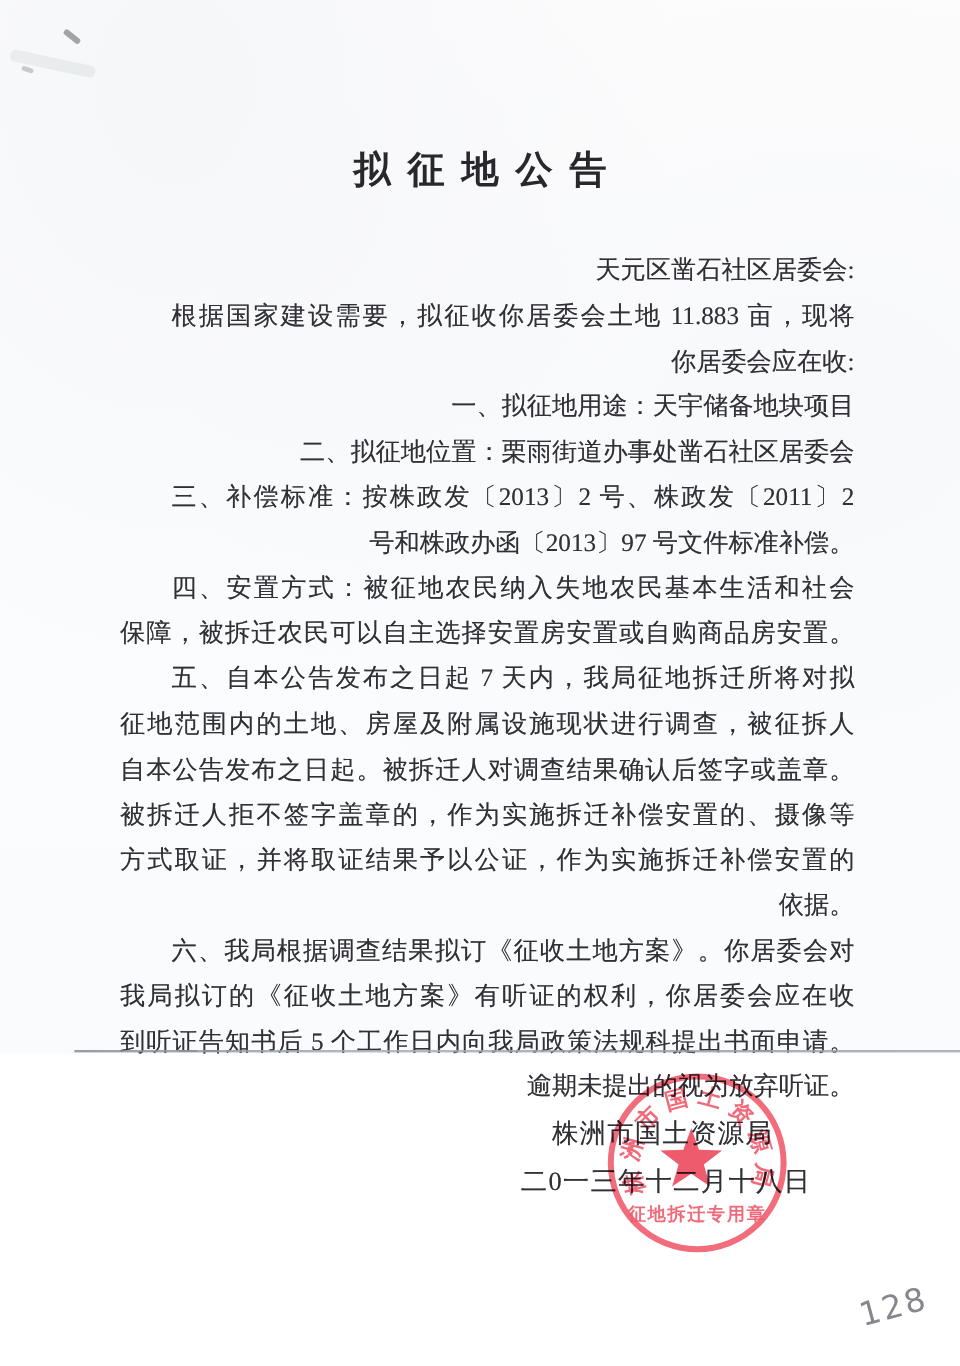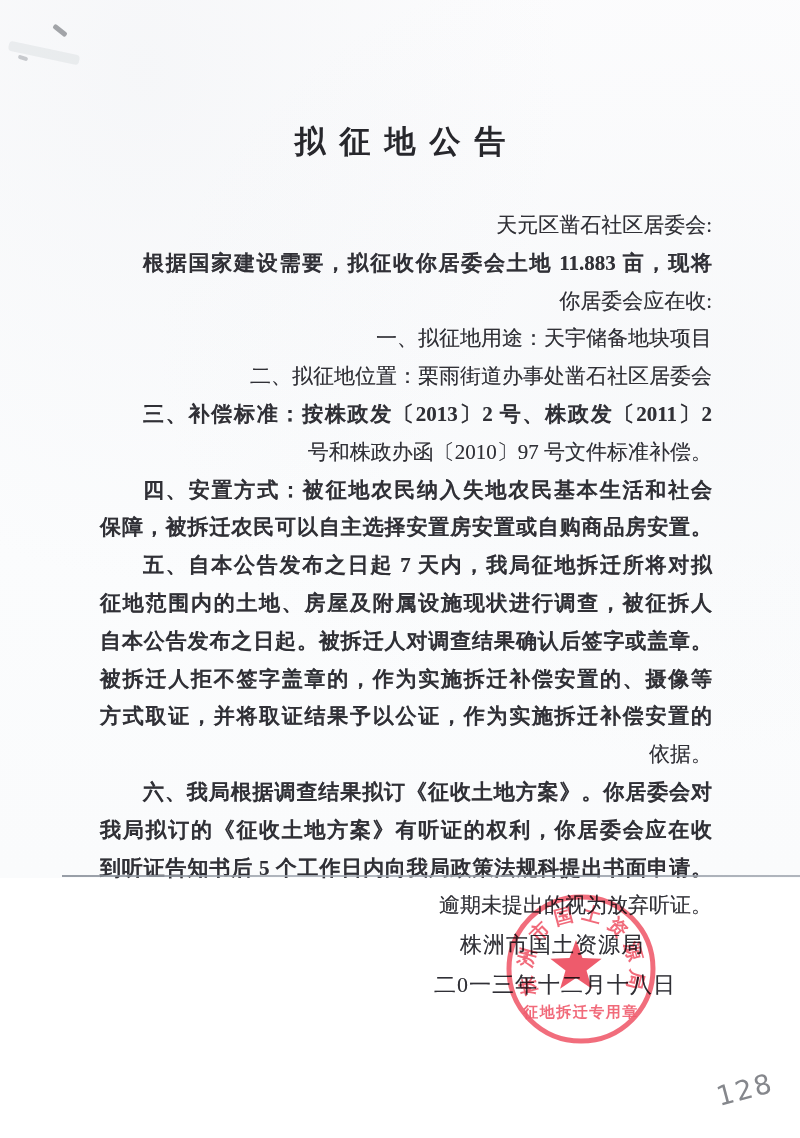--- a/index.html
+++ b/index.html
@@ -41,21 +41,21 @@
     text-align:center; font-size:31px; font-weight:700; color:#27272c;
     letter-spacing:14px; text-indent:14px;
   }
   .body-text {
     position:absolute; left:100px; top:207px; width:612px;
     font-size:21px; color:#303036; line-height:37.8px;
     text-shadow:0 0 .4px rgba(40,40,46,.45);
   }
   .ln { width:100%; text-align:right; white-space:nowrap; }
   .ln.ind { padding-left:43px; }
-  .ln.full { white-space:normal; text-align:justify; text-align-last:justify;font-weight:bold; }
+  .ln.full { white-space:normal; text-align:justify; text-align-last:justify; }
   .signature {
     position:absolute; left:434px; top:930px; width:250px;
     font-size:22px; color:#303036; text-shadow:0 0 .4px rgba(40,40,46,.45);
   }
   .sig-org  { position:absolute; left:26px; top:0;  letter-spacing:1px; white-space:nowrap; }
   .sig-date { position:absolute; left:0;  top:40px; letter-spacing:1px; white-space:nowrap;text-align:center; }
   .stamp {
     position:absolute; left:501px; top:889px;
     mix-blend-mode:multiply; opacity:.92;
   }
@@ -79,21 +79,21 @@
 
   <div class="title">拟征地公告</div>
 
   <div class="body-text">
     <div class="ln">天元区凿石社区居委会:</div>
     <div class="ln ind full">根据国家建设需要，拟征收你居委会土地 11.883 亩，现将</div>
     <div class="ln">你居委会应在收:</div>
     <div class="ln ind">一、拟征地用途：天宇储备地块项目</div>
     <div class="ln ind">二、拟征地位置：栗雨街道办事处凿石社区居委会</div>
     <div class="ln ind full">三、补偿标准：按株政发〔2013〕2 号、株政发〔2011〕2</div>
-    <div class="ln">号和株政办函〔2010〕97 号文件标准补偿。</div>
+    <div class="ln">号和株政办函〔2013〕97 号文件标准补偿。</div>
     <div class="ln ind full">四、安置方式：被征地农民纳入失地农民基本生活和社会</div>
     <div class="ln full">保障，被拆迁农民可以自主选择安置房安置或自购商品房安置。</div>
     <div class="ln ind full">五、自本公告发布之日起 7 天内，我局征地拆迁所将对拟</div>
     <div class="ln full">征地范围内的土地、房屋及附属设施现状进行调查，被征拆人</div>
     <div class="ln full">自本公告发布之日起。被拆迁人对调查结果确认后签字或盖章。</div>
     <div class="ln full">被拆迁人拒不签字盖章的，作为实施拆迁补偿安置的、摄像等</div>
     <div class="ln full">方式取证，并将取证结果予以公证，作为实施拆迁补偿安置的</div>
     <div class="ln">依据。</div>
     <div class="ln ind full">六、我局根据调查结果拟订《征收土地方案》。你居委会对</div>
     <div class="ln full">我局拟订的《征收土地方案》有听证的权利，你居委会应在收</div>

